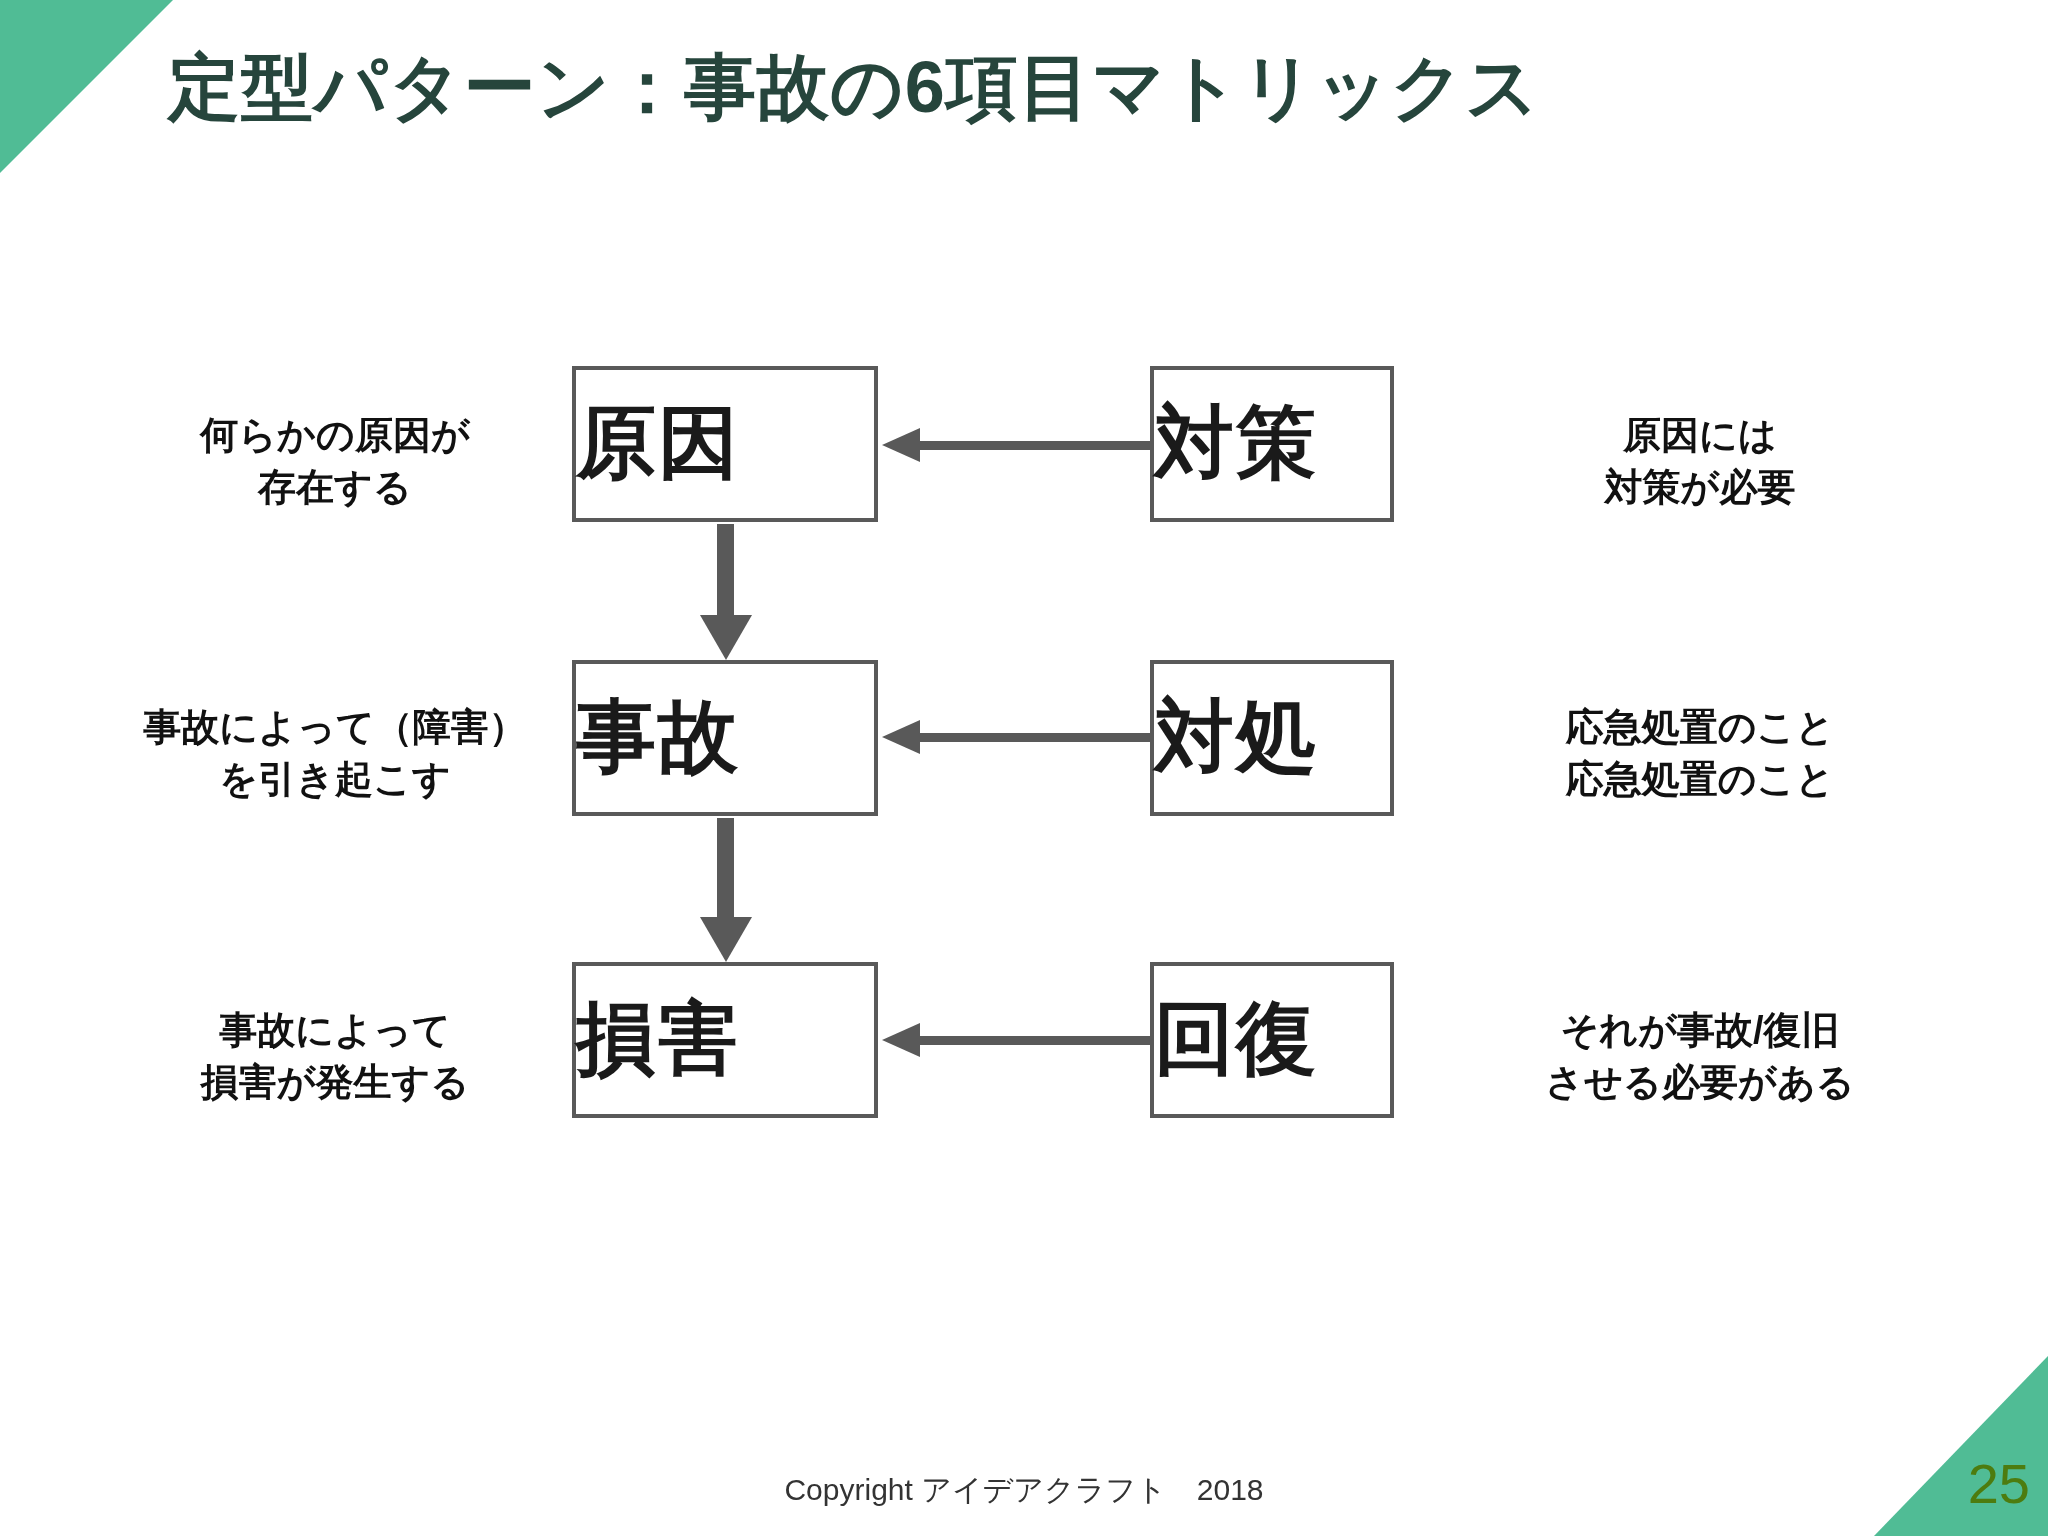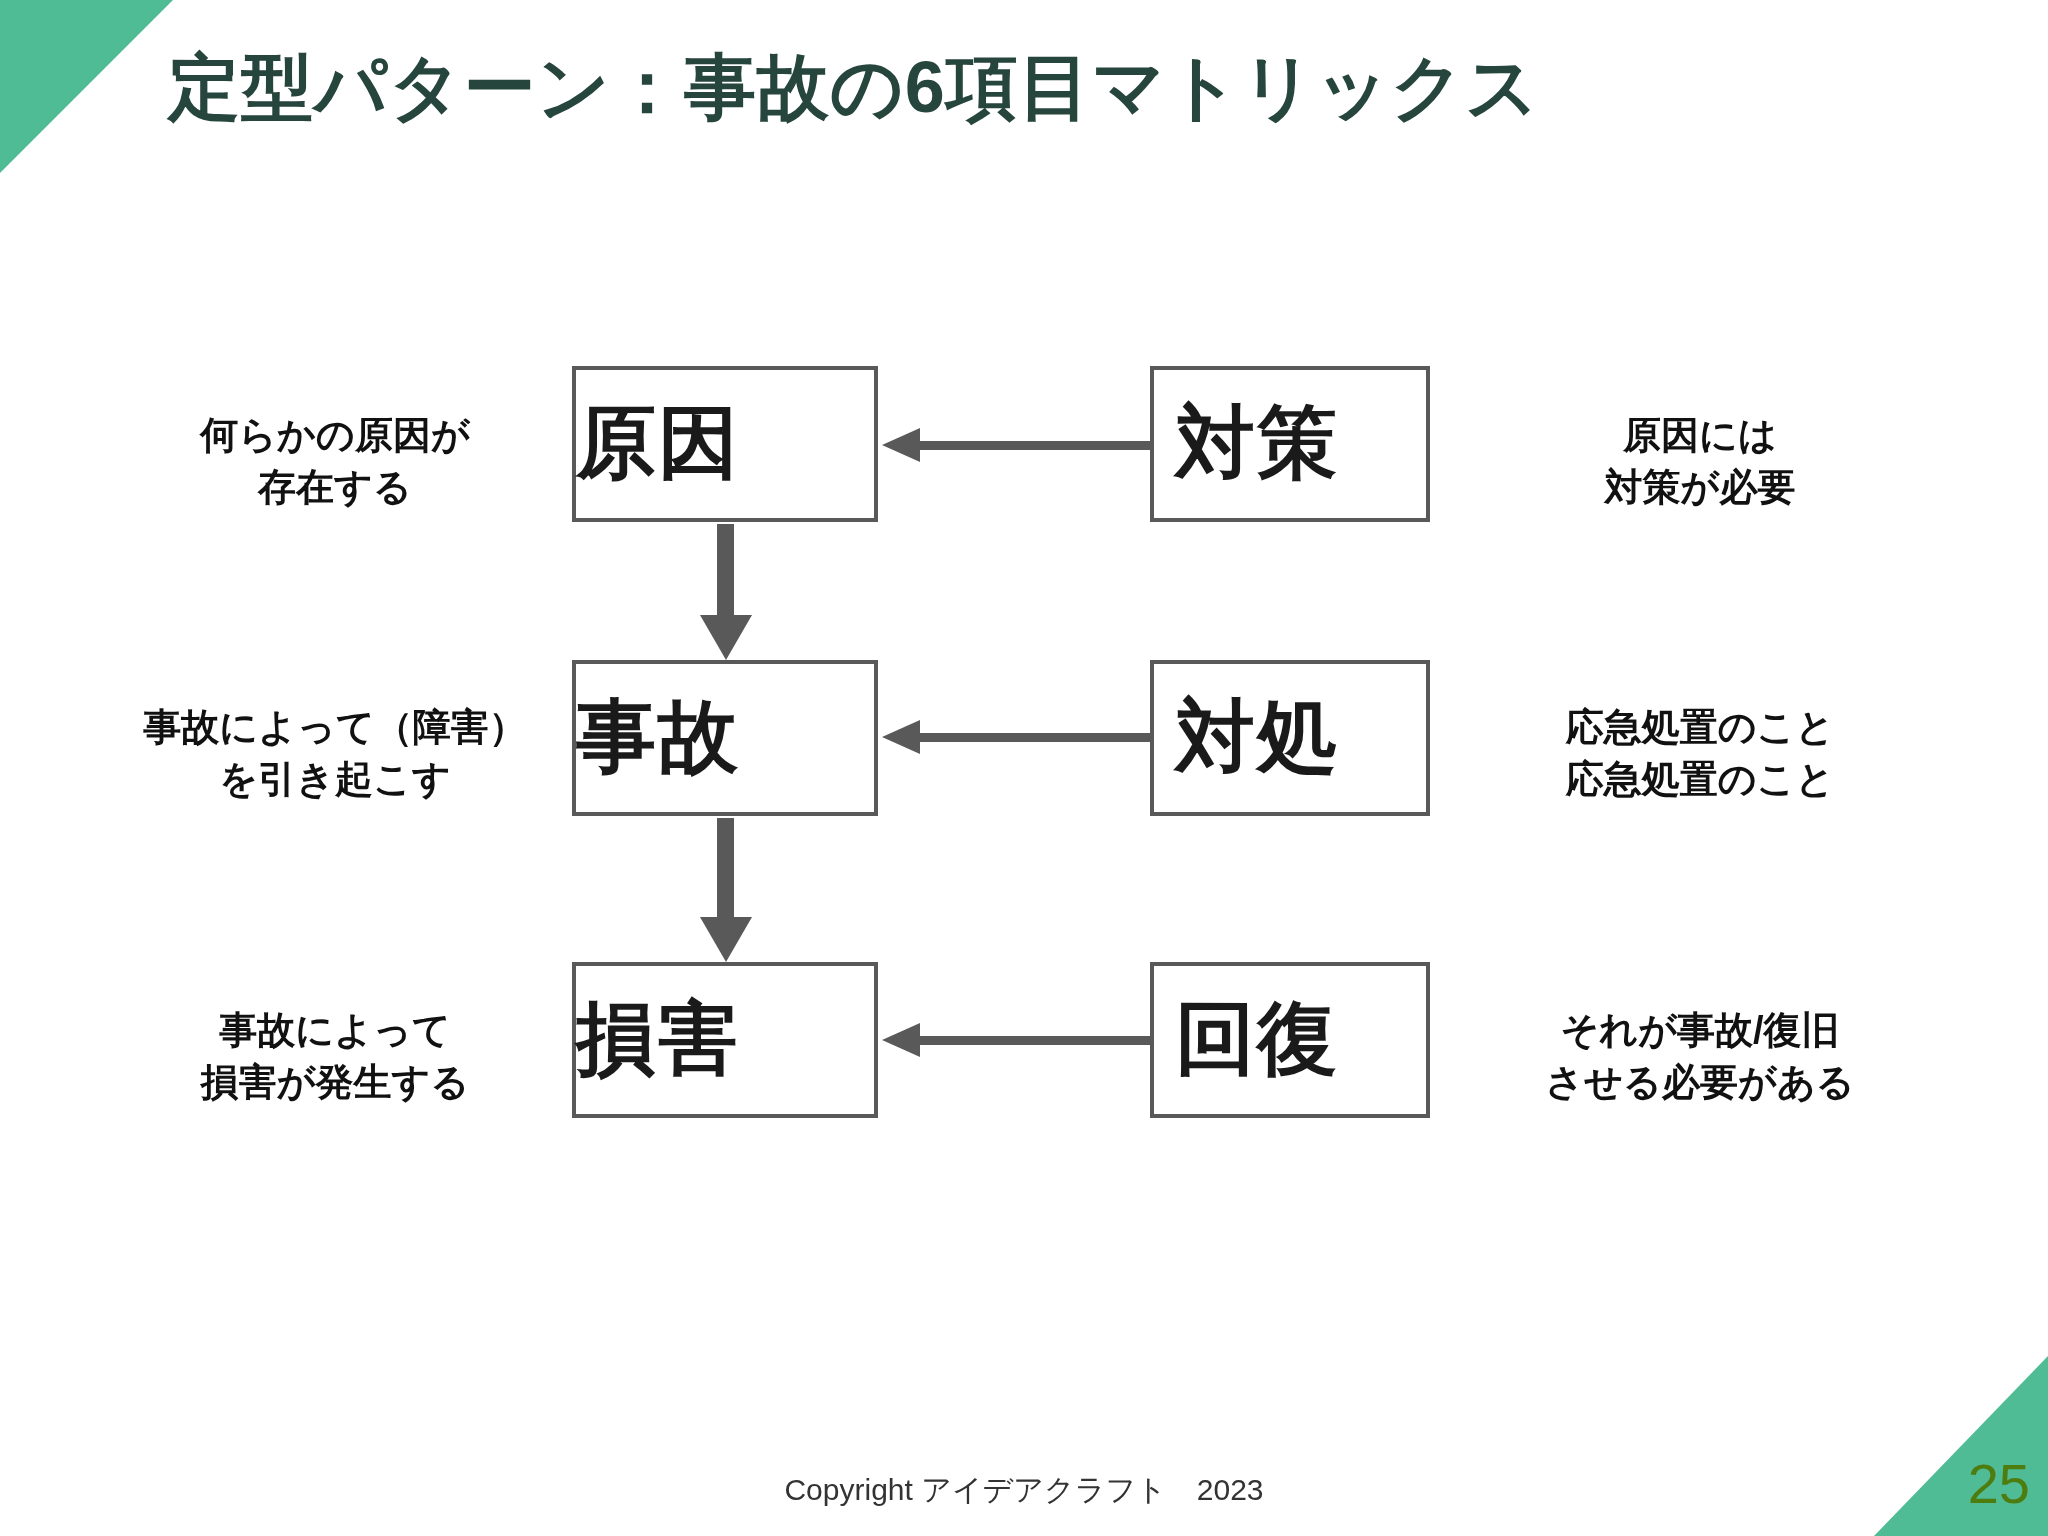--- a/index.html
+++ b/index.html
@@ -28,21 +28,21 @@
   .box{
     position:absolute;
     box-sizing:border-box;
     background:#ffffff;
     border:4px solid #595959;
     display:flex;align-items:center;
     font-size:80px;font-weight:bold;color:#1a1a1a;
     letter-spacing:2px;
   }
   .box.l{left:572px;width:306px;height:156px;}
-  .box.r{left:1150px;width:280px;height:156px;padding-left:21px;}
+  .box.r{left:1150px;width:244px;height:156px;}
   .note{
     position:absolute;text-align:center;
     font-size:38px;line-height:52px;font-weight:bold;color:#111111;
     white-space:nowrap;
     margin-top:16px;
   }
   .note.left{left:110px;width:450px;}
   .note.right{left:1460px;width:480px;}
   .v-arrow{
     position:absolute;left:699px;width:53px;
@@ -144,17 +144,17 @@
   </div>
   <div class="h-arrow" style="top:1023px">
     <div class="h-head"></div>
     <div class="h-shaft"></div>
   </div>
   <div class="note right" style="top:988px">
     <div>それが事故/復旧</div>
     <div>させる必要がある</div>
   </div>
 
-  <div class="copyright">Copyright アイデアクラフト　2023</div>
+  <div class="copyright">Copyright アイデアクラフト　2018</div>
   <div class="tri-br"></div>
   <div class="page-number">25</div>
 
 </div>
 
 </body></html>

